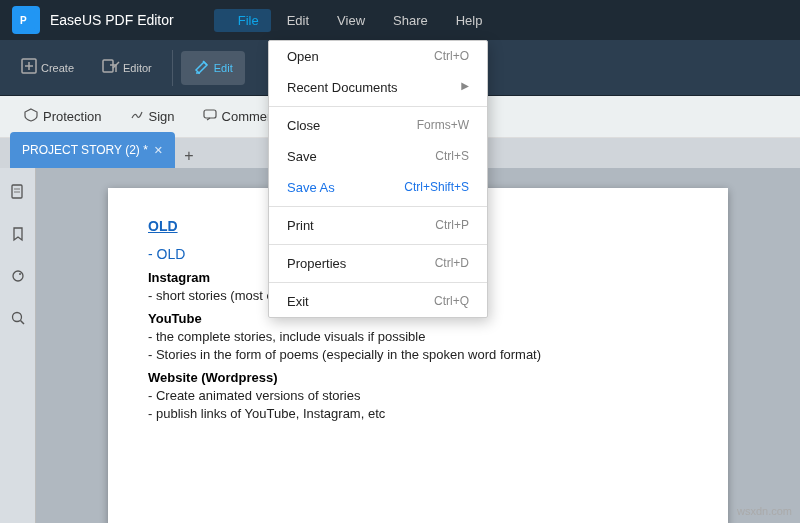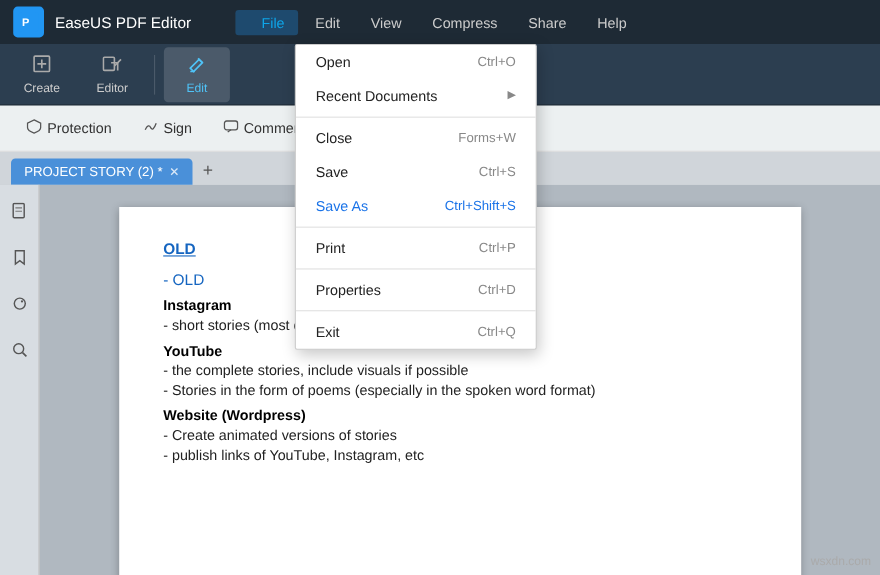--- a/index.html
+++ b/index.html
@@ -66,21 +66,21 @@
       background: #2c3e50;
       height: 56px;
       display: flex;
       align-items: center;
       padding: 0 8px;
       gap: 4px;
       border-bottom: 1px solid #1a252f;
     }
     .toolbar-btn {
       display: flex;
-      flex-direction: column;
+      flex-direction: row;
       align-items: center;
       justify-content: center;
       padding: 6px 12px;
       color: #ccc;
       cursor: pointer;
       border-radius: 4px;
       min-width: 60px;
       font-size: 11px;
       gap: 3px;
     }
@@ -134,21 +134,21 @@
     .tab {
       background: #4a90d9;
       color: #fff;
       padding: 4px 12px;
       border-radius: 4px 4px 0 0;
       font-size: 12px;
       cursor: pointer;
       display: flex;
       align-items: center;
       gap: 6px;
-      height: 24px;
+      height: 36px;
     }
     .tab-close {
       font-size: 11px;
       opacity: 0.8;
     }
     .tab-add {
       background: transparent;
       color: #555;
       width: 24px;
       height: 24px;
@@ -287,21 +287,20 @@
     <svg width="18" height="18" viewBox="0 0 18 18">
         <rect width="18" height="18" rx="3" fill="#2196f3"></rect>
         <text x="3" y="13" font-size="10" fill="white" font-weight="bold">P</text>
       </svg>
   </div>
   <span class="title-bar-name">EaseUS PDF Editor</span>
   <div class="menu-bar">
     <div class="menu-item active">File</div>
     <div class="menu-item">Edit</div>
     <div class="menu-item">View</div>
-    <div class="menu-item">Compress</div>
     <div class="menu-item">Share</div>
     <div class="menu-item">Help</div>
   </div>
 </div>
 
 <div class="toolbar">
   <div class="toolbar-btn">
     <span class="icon">
       <svg width="18" height="18" viewBox="0 0 18 18">
           <rect x="2" y="2" width="14" height="14" rx="1" stroke="#aaa" stroke-width="1.5" fill="none"></rect>

